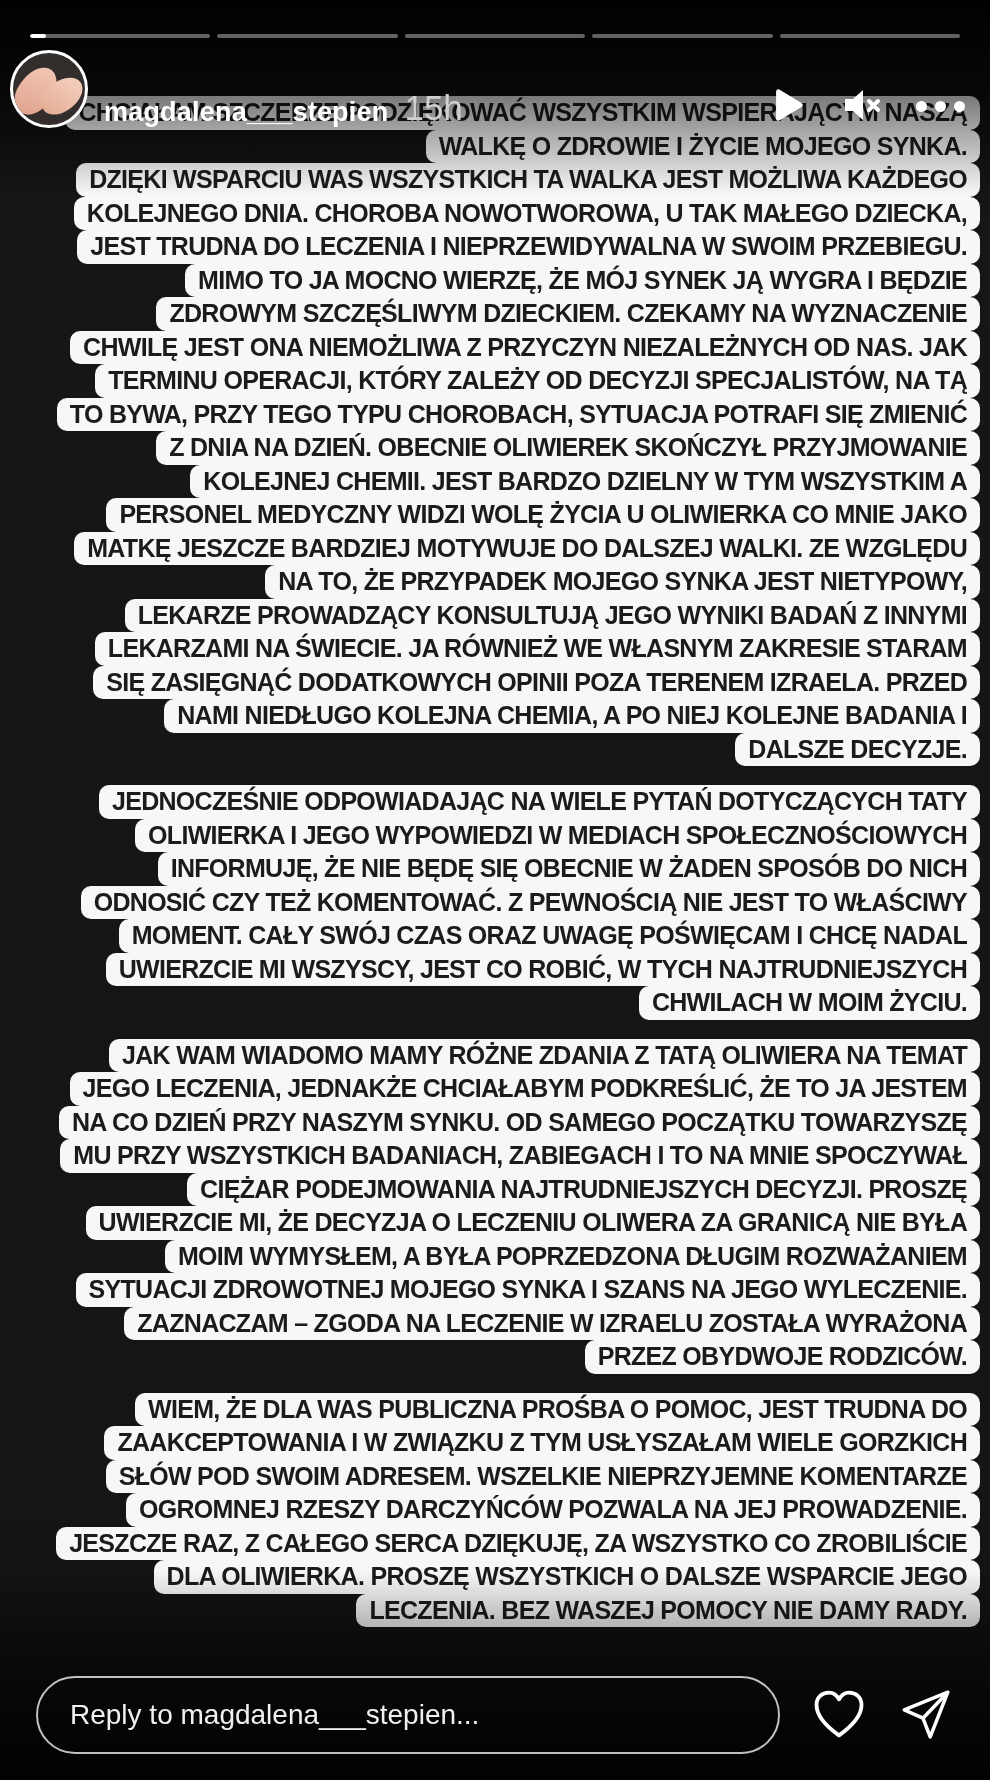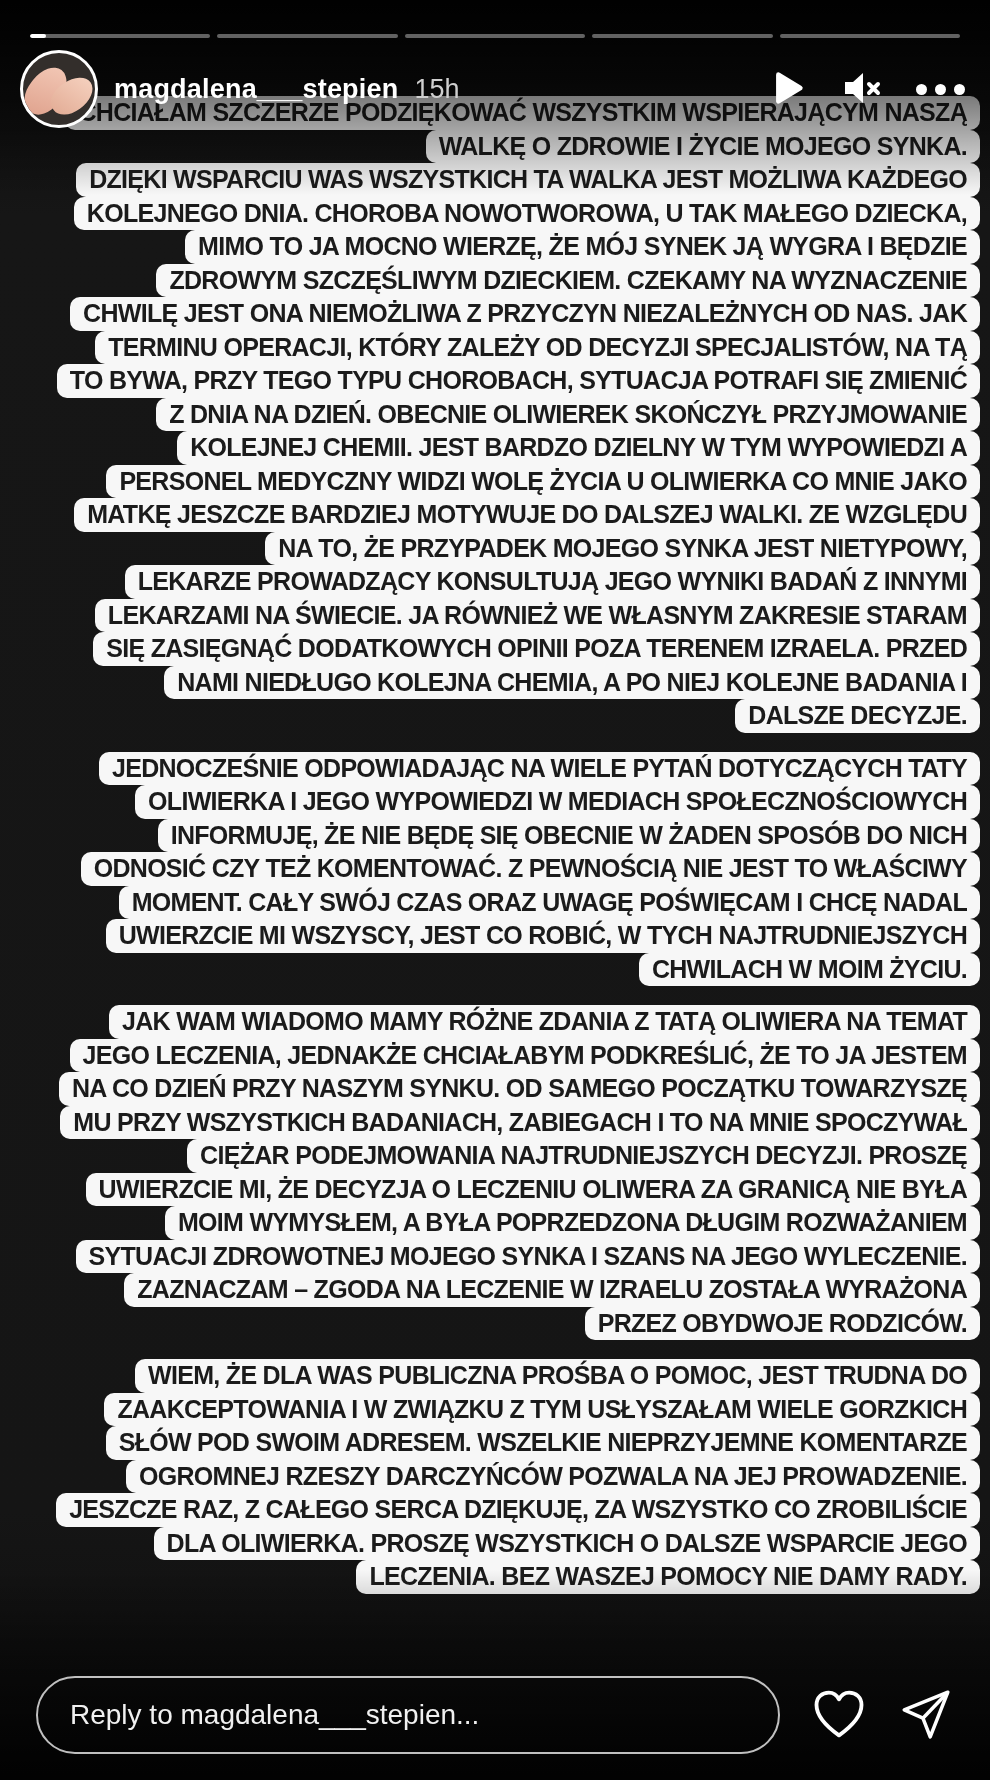--- a/index.html
+++ b/index.html
@@ -21,32 +21,32 @@
   
   .scrim-top{position:absolute;top:0;left:0;right:0;height:195px;z-index:10;pointer-events:none;
     background:linear-gradient(180deg,rgba(0,0,0,0.92) 0%,rgba(0,0,0,0.55) 45%,rgba(0,0,0,0) 100%);}
   .scrim-bottom{position:absolute;bottom:0;left:0;right:0;height:210px;z-index:10;pointer-events:none;
     background:linear-gradient(0deg,rgba(0,0,0,0.88) 0%,rgba(0,0,0,0.45) 55%,rgba(0,0,0,0) 100%);}
   
   .progress-row{position:absolute;top:34px;left:30px;right:30px;z-index:20;display:flex;gap:7px;}
   .progress-seg{flex:1;height:4px;border-radius:2px;background:rgba(255,255,255,0.38);overflow:hidden;}
   .progress-seg .fill{height:100%;width:0;background:#fff;border-radius:2px;}
   
-  .header{position:absolute;top:50px;left:20px;right:25px;z-index:20;
-    display:flex;align-items:center;}
+  .header{position:absolute;top:50px;left:10px;right:25px;z-index:20;
+    display:flex;align-items:flex-end;}
   .avatar{width:72px;height:72px;border-radius:50%;border:3px solid #fff;
     background:#332e2b;overflow:hidden;position:relative;flex:0 0 auto;cursor:pointer;}
   .foot1{position:absolute;width:34px;height:52px;left:6px;top:12px;
     background:linear-gradient(160deg,#f3c8b6,#dfa28d);border-radius:48% 52% 46% 46%;
     transform:rotate(38deg);}
   .foot2{position:absolute;width:30px;height:46px;left:34px;top:20px;
     background:linear-gradient(160deg,#f6d2c0,#e2ab94);border-radius:48% 52% 46% 46%;
     transform:rotate(55deg);}
   .username{margin-left:16px;font-size:27px;font-weight:700;color:#fff;letter-spacing:0.2px;}
-  .timestamp{margin-left:16px;font-size:27px;color:#cfcfcf;font-weight:400;}
+  .timestamp{margin-left:16px;font-size:35px;color:#cfcfcf;font-weight:400;}
   .header-actions{margin-left:auto;display:flex;align-items:center;gap:34px;}
   .icon-btn{background:none;border:none;padding:0;cursor:pointer;display:flex;align-items:center;}
   .dots{display:flex;gap:8px;}
   .dots i{width:11px;height:11px;border-radius:50%;background:#fff;display:block;}
   
   .footer{position:absolute;left:0;right:16px;top:1676px;z-index:30;display:flex;align-items:center;}
   .reply-pill{
     margin-left:36px;width:744px;height:78px;border:2px solid rgba(255,255,255,0.75);
     border-radius:44px;display:flex;align-items:center;padding:0 30px;box-sizing:border-box;background:transparent;}
   .reply-pill input{
@@ -68,39 +68,42 @@
         <div class="line">
           <span class="strip">WALKĘ O ZDROWIE I ŻYCIE MOJEGO SYNKA.</span>
         </div>
         <div class="line">
           <span class="strip">DZIĘKI WSPARCIU WAS WSZYSTKICH TA WALKA JEST MOŻLIWA KAŻDEGO</span>
         </div>
         <div class="line">
           <span class="strip">KOLEJNEGO DNIA. CHOROBA NOWOTWOROWA, U TAK MAŁEGO DZIECKA,</span>
         </div>
         <div class="line">
+          <span class="strip">JEST TRUDNA DO LECZENIA I NIEPRZEWIDYWALNA W SWOIM PRZEBIEGU.</span>
+        </div>
+        <div class="line">
           <span class="strip">MIMO TO JA MOCNO WIERZĘ, ŻE MÓJ SYNEK JĄ WYGRA I BĘDZIE</span>
         </div>
         <div class="line">
           <span class="strip">ZDROWYM SZCZĘŚLIWYM DZIECKIEM. CZEKAMY NA WYZNACZENIE</span>
         </div>
         <div class="line">
           <span class="strip">CHWILĘ JEST ONA NIEMOŻLIWA Z PRZYCZYN NIEZALEŻNYCH OD NAS. JAK</span>
         </div>
         <div class="line">
           <span class="strip">TERMINU OPERACJI, KTÓRY ZALEŻY OD DECYZJI SPECJALISTÓW, NA TĄ</span>
         </div>
         <div class="line">
           <span class="strip">TO BYWA, PRZY TEGO TYPU CHOROBACH, SYTUACJA POTRAFI SIĘ ZMIENIĆ</span>
         </div>
         <div class="line">
           <span class="strip">Z DNIA NA DZIEŃ. OBECNIE OLIWIEREK SKOŃCZYŁ PRZYJMOWANIE</span>
         </div>
         <div class="line">
-          <span class="strip">KOLEJNEJ CHEMII. JEST BARDZO DZIELNY W TYM WYPOWIEDZI A</span>
+          <span class="strip">KOLEJNEJ CHEMII. JEST BARDZO DZIELNY W TYM WSZYSTKIM A</span>
         </div>
         <div class="line">
           <span class="strip">PERSONEL MEDYCZNY WIDZI WOLĘ ŻYCIA U OLIWIERKA CO MNIE JAKO</span>
         </div>
         <div class="line">
           <span class="strip">MATKĘ JESZCZE BARDZIEJ MOTYWUJE DO DALSZEJ WALKI. ZE WZGLĘDU</span>
         </div>
         <div class="line">
           <span class="strip">NA TO, ŻE PRZYPADEK MOJEGO SYNKA JEST NIETYPOWY,</span>
         </div>

